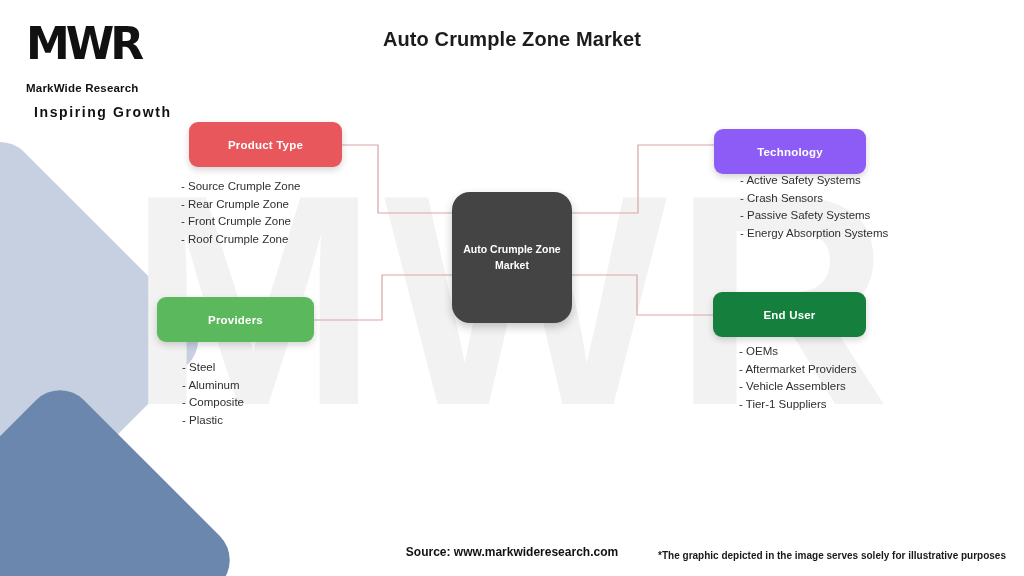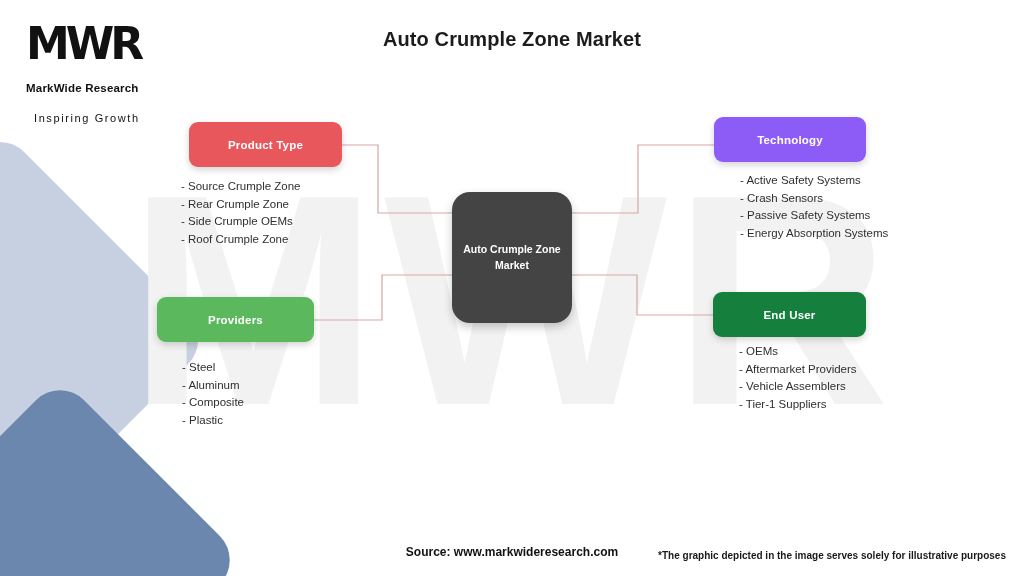--- a/index.html
+++ b/index.html
@@ -55,22 +55,22 @@
     font-size: 44px; font-weight: 800; color: #111;
     letter-spacing: -4px; line-height: 1;
     font-family: "DejaVu Sans", sans-serif;
     padding-left: 6px;
   }
   #logo-name {
     font-size: 11.5px; font-weight: 700; color: #111;
     letter-spacing: 0.2px; margin-top: 16px; padding-left: 6px;
   }
   #logo-tag {
-    font-size: 11px; font-weight: 400; color: #111;
-    letter-spacing: 1.6px; margin-top: 18px; padding-left: 14px;
+    font-size: 14px; font-weight: 700; color: #111;
+    letter-spacing: 1.6px; margin-top: 10px; padding-left: 14px;
   }
 
   
   #title {
     position: absolute; left: 0; top: 28px; width: 1024px;
     text-align: center;
     font-size: 20px; font-weight: 700; color: #1c1c1c;
     letter-spacing: 0.1px;
   }
 
@@ -80,21 +80,21 @@
   
   .node {
     position: absolute;
     border-radius: 9px;
     display: flex; align-items: center; justify-content: center;
     color: #ffffff; font-size: 11.5px; font-weight: 700;
     letter-spacing: 0.2px;
     box-shadow: 0 3px 7px rgba(0,0,0,0.17);
   }
   #node-product  { left: 153px; top: 122px; width: 153px; height: 45px; background: #e8575c; margin-left: 36px; }
-  #node-tech     { left: 714px; top: 117px; width: 152px; height: 45px; background: #8d5cf6; }
+  #node-tech     { left: 714px; top: 129px; width: 152px; height: 45px; background: #8d5cf6; }
   #node-material { left: 157px; top: 297px; width: 157px; height: 45px; background: #5cb85c; }
   #node-enduser  { left: 713px; top: 292px; width: 153px; height: 45px; background: #15803d; }
 
   
   #node-center {
     position: absolute;
     left: 452px; top: 192px; width: 120px; height: 131px;
     background: #444444;
     border-radius: 18px;
     display: flex; align-items: center; justify-content: center;
@@ -155,21 +155,21 @@
 
     <path d="M572 275 L637 275 L637 315 L713 315" stroke="#d9a6a6" stroke-width="1.2" fill="none"></path>
   </svg>
 
   <div class="node" id="node-product">
     <span>Product Type</span>
   </div>
   <div class="items" id="items-product">
     <div>- Source Crumple Zone</div>
     <div>- Rear Crumple Zone</div>
-    <div>- Side Crumple OEMs</div>
+    <div>- Front Crumple Zone</div>
     <div>- Roof Crumple Zone</div>
   </div>
 
   <div class="node" id="node-tech">
     <span>Technology</span>
   </div>
   <div class="items" id="items-tech">
     <div>- Active Safety Systems</div>
     <div>- Crash Sensors</div>
     <div>- Passive Safety Systems</div>

